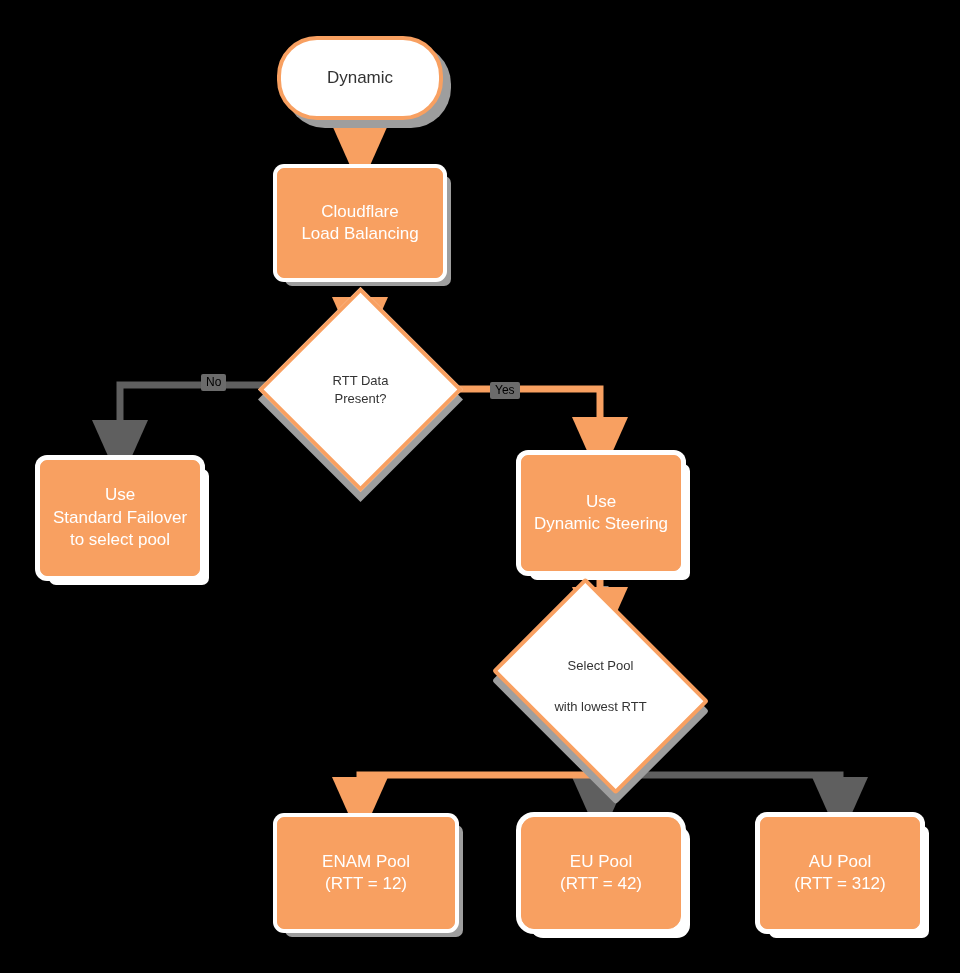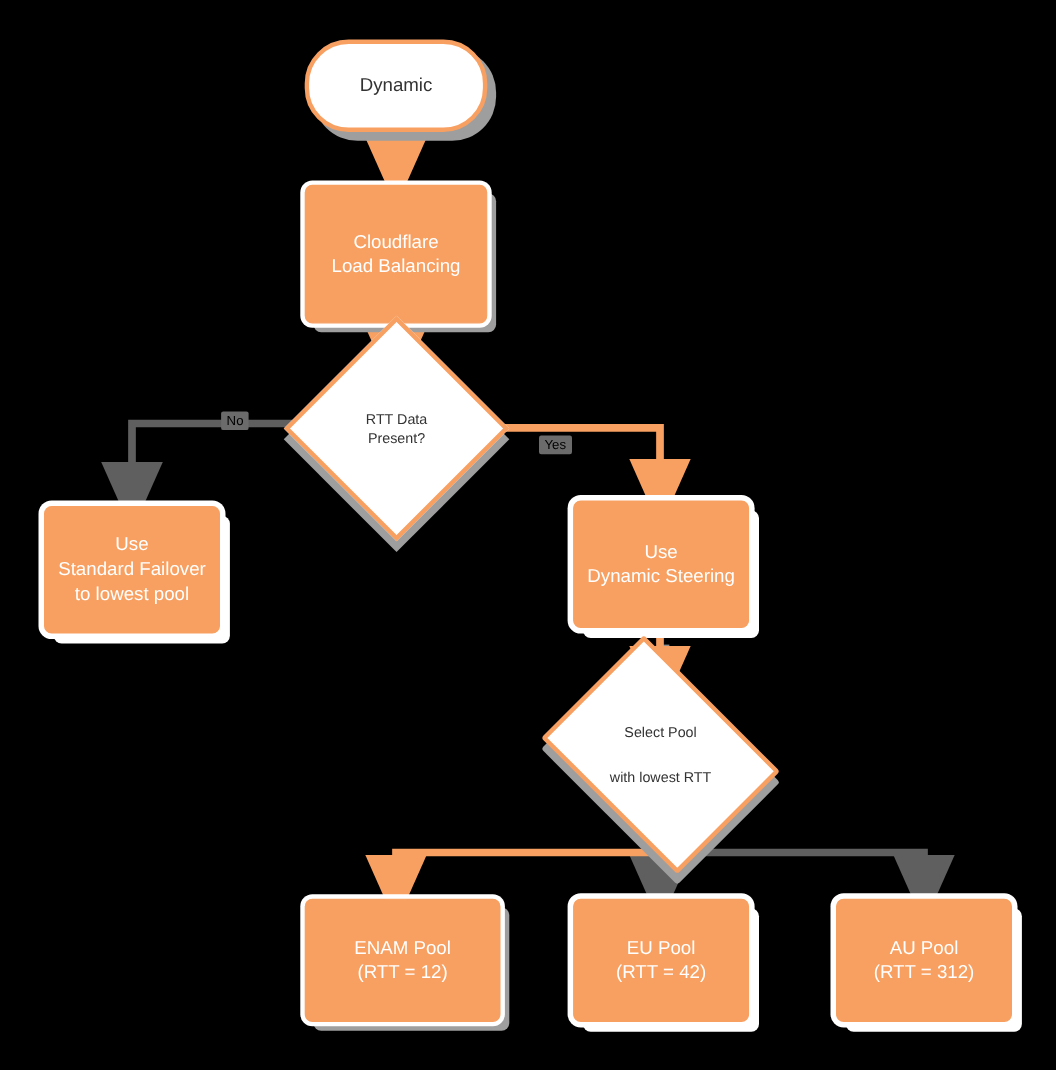--- a/index.html
+++ b/index.html
@@ -122,41 +122,41 @@
 
   <path d="M600,748 L600,812" stroke="#5f5f5f" stroke-width="7" fill="none" marker-end="url(#arrow-gray)"></path>
 
   <path d="M600,775 L360,775 L360,812" stroke="#f8a061" stroke-width="7" fill="none" marker-end="url(#arrow-orange)"></path>
 </svg>
 
 <div class="node node-pill" style="left:277px; top:36px; width:166px; height:84px;">
   <span>Dynamic</span>
 </div>
 
-<div class="node node-box" style="left:277px; top:168px; width:166px; height:126px; flex-direction:column;">
+<div class="node node-box" style="left:277px; top:168px; width:166px; height:110px; flex-direction:column;">
   <span>Cloudflare</span>
   <span>Load Balancing</span>
 </div>
 
 <div class="diamond-wrap" style="left:288px; top:317px; width:145px; height:145px;">
   <div class="diamond-shape"></div>
   <div class="diamond-label" style="flex-direction:column;">
     <span>RTT Data</span>
     <span>Present?</span>
   </div>
 </div>
 
 <div class="edge-label" style="left:201px; top:374px;">No</div>
 
-<div class="edge-label" style="left:490px; top:396px;">Yes</div>
+<div class="edge-label" style="left:490px; top:382px;">Yes</div>
 
 <div class="node node-box white-drop" style="left:40px; top:460px; width:160px; height:116px; flex-direction:column;">
   <span>Use</span>
   <span>Standard Failover</span>
-  <span>to lowest pool</span>
+  <span>to select pool</span>
 </div>
 
 <div class="node node-box white-drop" style="left:521px; top:455px; width:160px; height:116px; flex-direction:column;">
   <span>Use</span>
   <span>Dynamic Steering</span>
 </div>
 
 <div class="diamond-wrap" style="left:513px; top:620px; width:175px; height:132px;">
   <div class="diamond-shape" style="border-radius:3px;"></div>
   <div class="diamond-label" style="flex-direction:column;gap:24px;">
@@ -165,21 +165,21 @@
   </div>
 </div>
 
 <div class="node node-box" style="left:277px; top:817px; width:178px; height:112px; flex-direction:column;">
   <span>ENAM Pool</span>
   <span>
     <span>(</span><span class="bold">RTT = 12</span><span>)</span>
   </span>
 </div>
 
-<div class="node node-box white-drop" style="left:521px; top:817px; width:160px; height:112px; flex-direction:column;">
+<div class="node node-box white-drop" style="left:521px; top:817px; width:160px; height:112px; flex-direction:column;border-radius:13px;">
   <span>EU Pool</span>
   <span>
     <span>(</span><span>RTT = 42</span><span>)</span>
   </span>
 </div>
 
 <div class="node node-box white-drop" style="left:760px; top:817px; width:160px; height:112px; flex-direction:column;">
   <span>AU Pool</span>
   <span>
     <span>(</span><span>RTT = 312</span><span>)</span>

